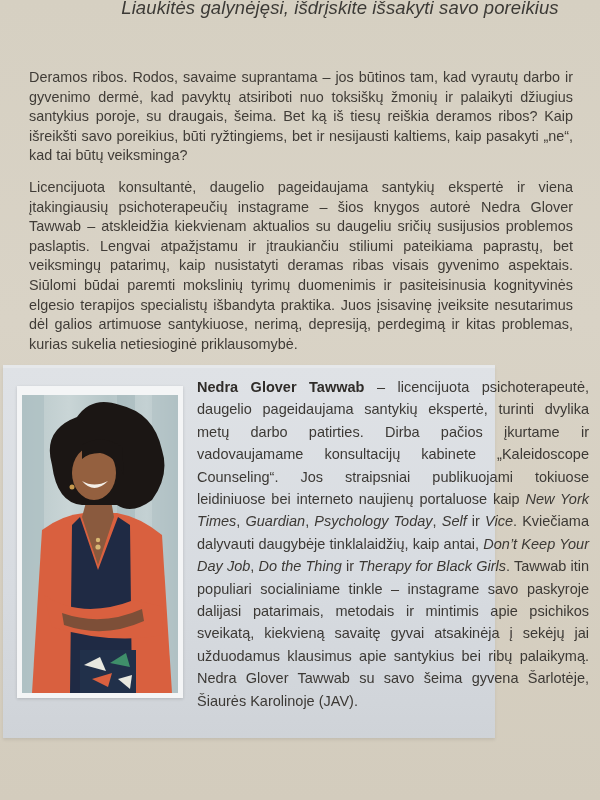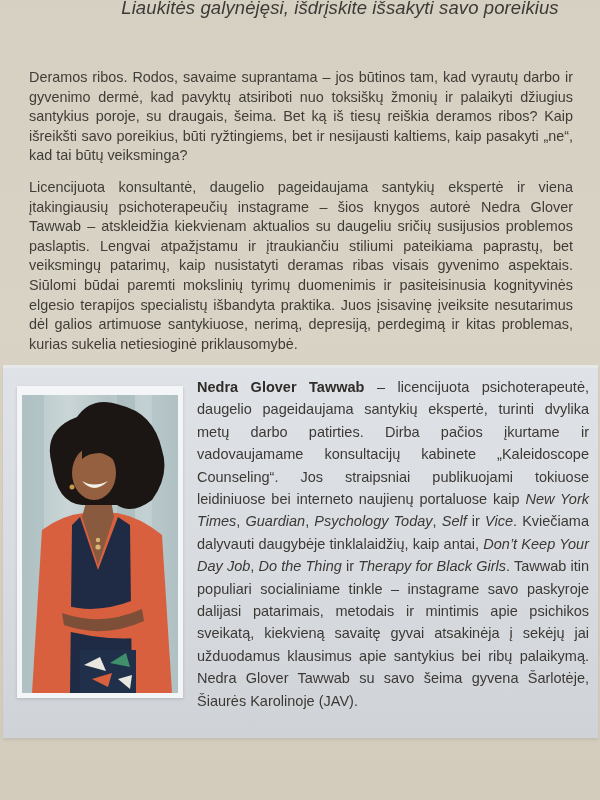--- a/index.html
+++ b/index.html
@@ -19,21 +19,21 @@
   }
   .tagline span { display: block; }
   .tagline span:first-child { margin-top: -3px; }
   .intro {
     position: absolute; left: 17px; top: 56px; width: 568px;
     font-family: "Liberation Sans", sans-serif;
     font-size: 14.4px; line-height: 19.6px; color: #403c37;
   }
   .intro p { margin: 12px; text-align: justify; text-align-last: left; }
   .bio-box {
-    position: absolute; left: 3px; top: 365px; width: 595px; height: 370px;
+    position: absolute; left: 3px; top: 365px; width: 492px; height: 370px;
     background: linear-gradient(180deg, #dfe2e6 0%, #d7dbe0 60%, #cfd3d8 100%);
     border-top: 3px solid #e6e8ea;
     box-shadow: 0 2px 3px rgba(0,0,0,0.08);
   }
   .photo-frame {
     position: absolute; left: 14px; top: 18px; width: 166px; height: 312px;
     background: #f4f5f6; box-shadow: 0 1px 3px rgba(0,0,0,0.15);
   }
   .photo {
     position: absolute; left: 5px; top: 9px; width: 156px; height: 298px;

